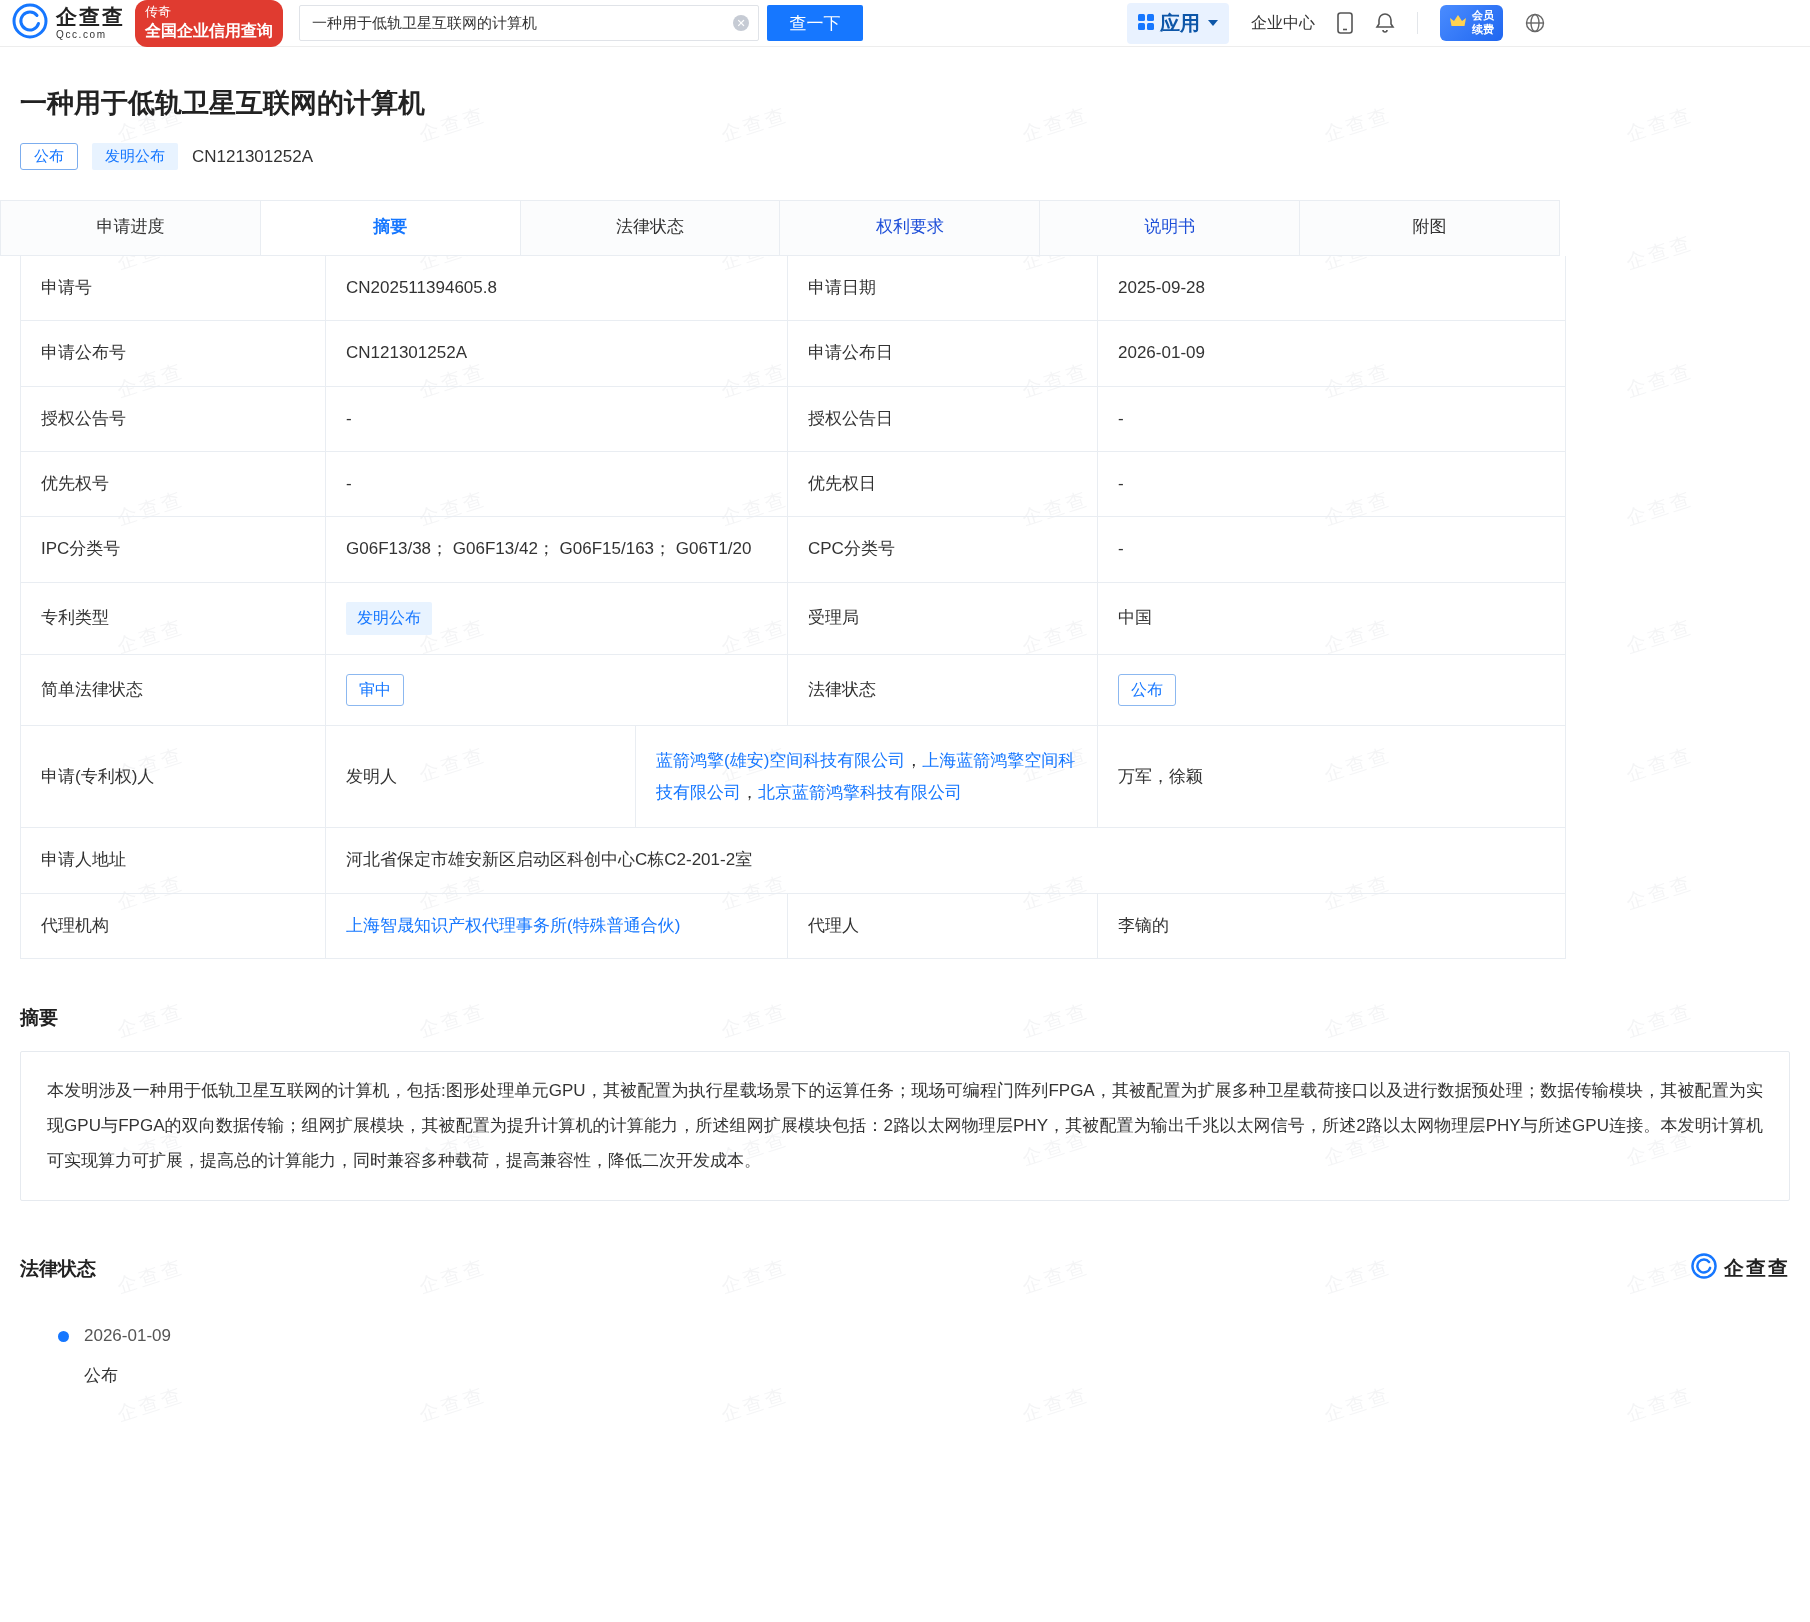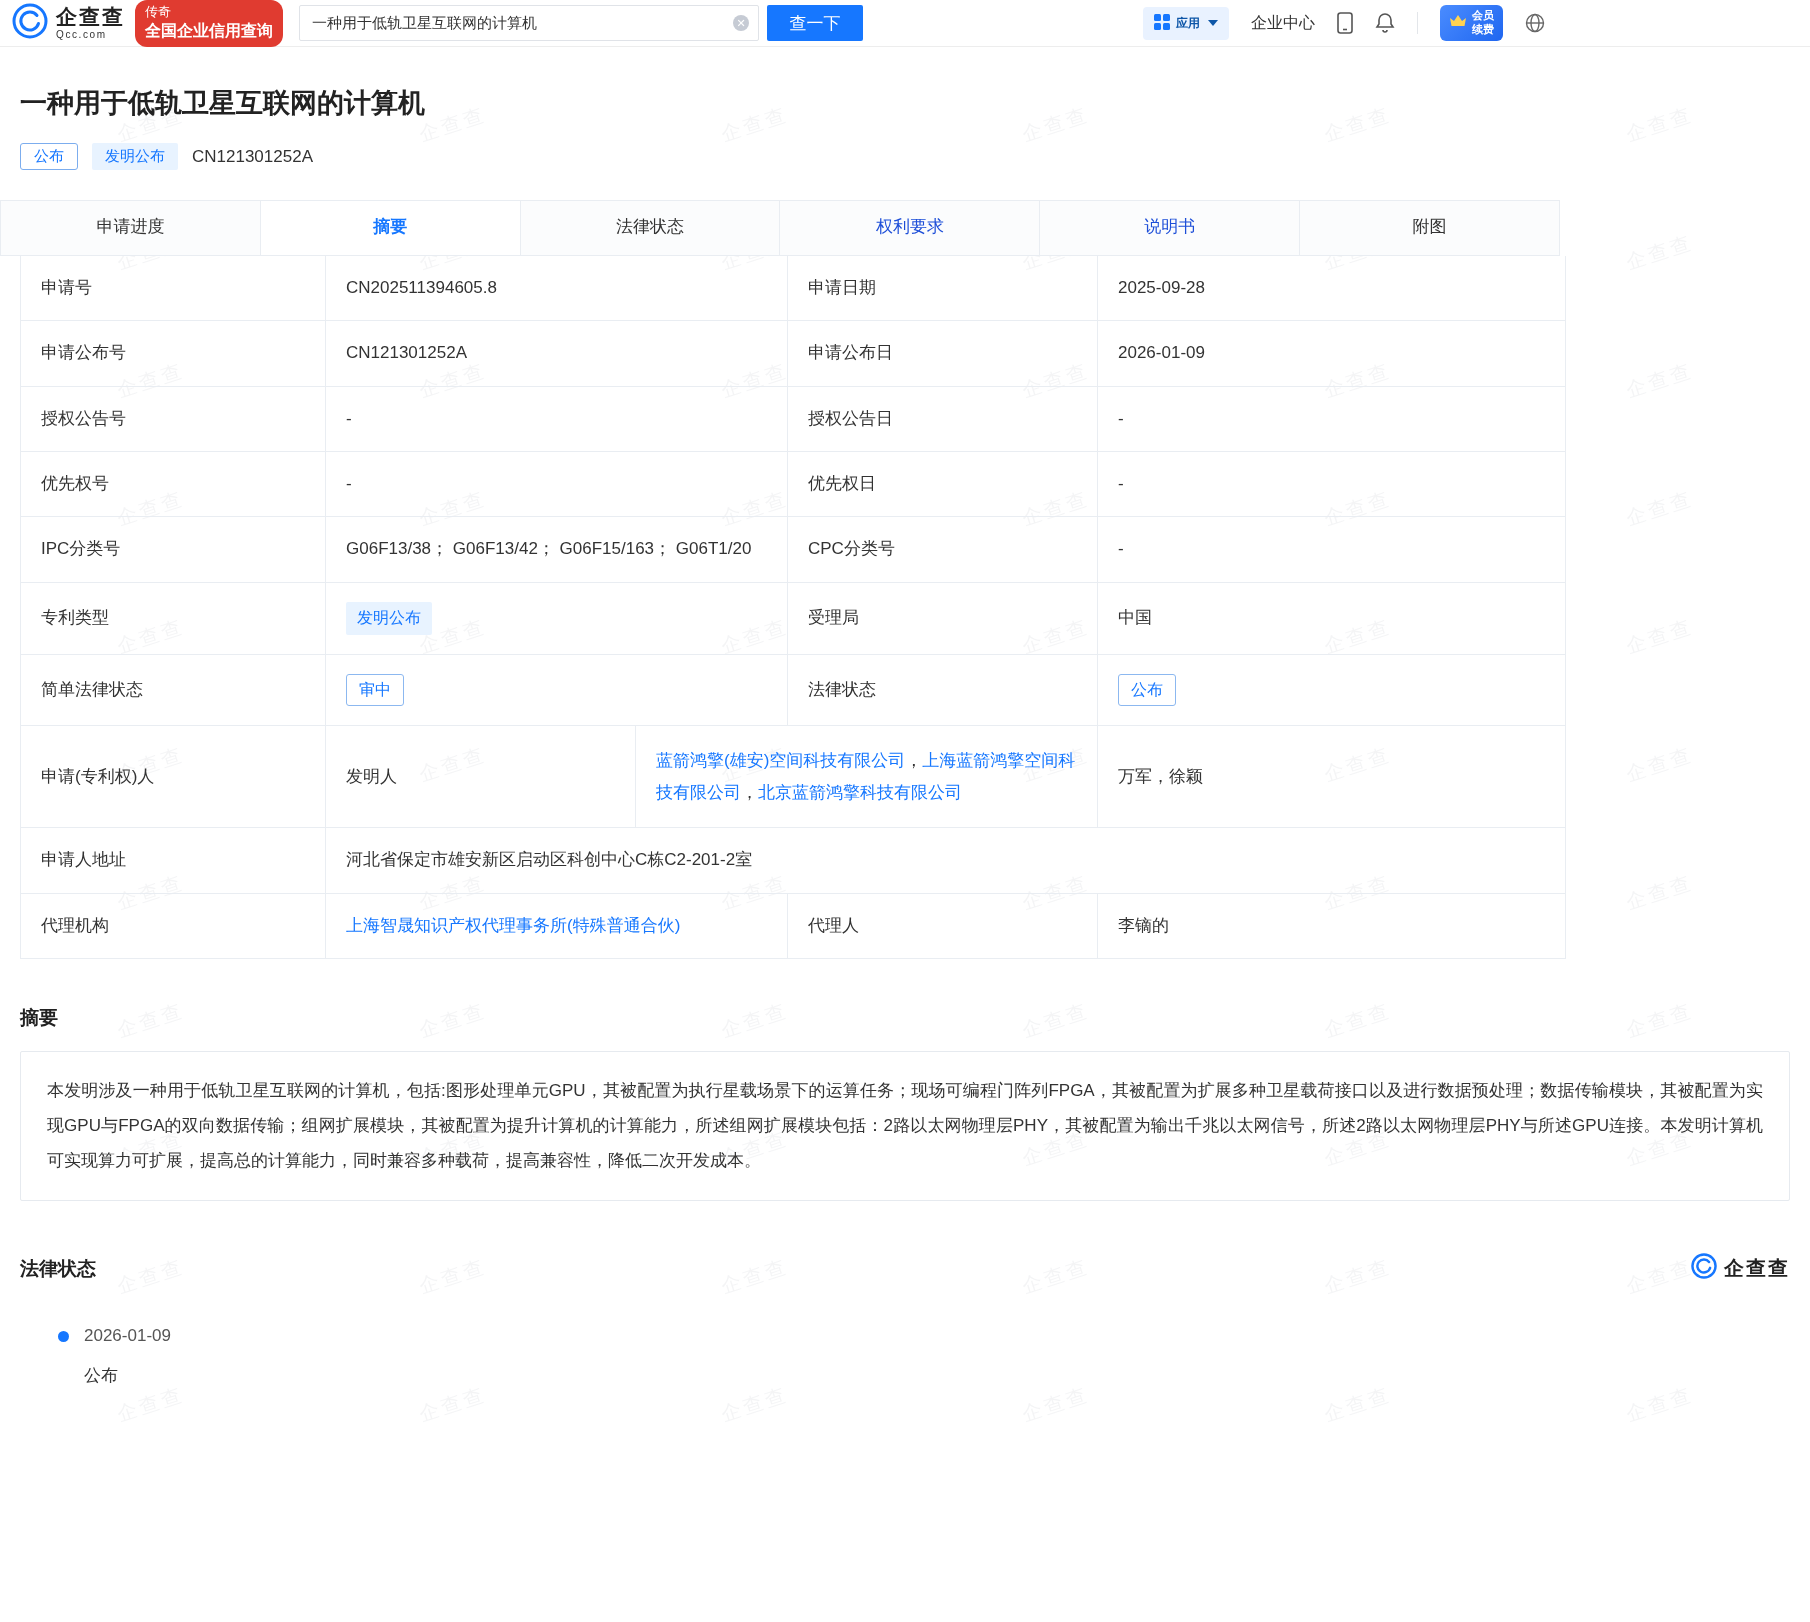--- a/index.html
+++ b/index.html
@@ -31,21 +31,21 @@
   .search-box { position:relative; }
   .search-input { width:460px; height:36px; border:1px solid #e0e3e8; border-radius:2px;
     padding:0 36px 0 12px; font-size:15px; color:#333; outline:none; font-family:inherit; }
   .clear { position:absolute; right:10px; top:50%; transform:translateY(-50%);
     width:16px; height:16px; background:#c6cbd4; border-radius:50%;
     color:#fff; font-size:11px; line-height:16px; text-align:center; cursor:pointer; }
   .search-btn { margin-left:8px; height:36px; width:96px; background:#1677ff; color:#fff;
     border:none; border-radius:2px; font-size:17px; cursor:pointer; font-family:inherit; }
   .topnav { margin-left:auto; display:flex; align-items:center; gap:22px; }
   .apps { display:flex; align-items:center; gap:6px; background:#e9f2ff; border-radius:4px;
-    padding:7px 11px; color:#0d56a8; font-weight:700; font-size:12px; cursor:pointer; text-decoration:none; }
+    padding:7px 11px; color:#0d56a8; font-weight:700; font-size:20px; cursor:pointer; text-decoration:none; }
   .caret { width:0; height:0; border-left:5px solid transparent; border-right:5px solid transparent;
     border-top:6px solid #0d56a8; margin-left:2px; }
   .ent { font-size:16px; color:#333; cursor:pointer; text-decoration:none; }
   .icon-btn { display:flex; align-items:center; cursor:pointer; }
   .vsep { width:1px; height:22px; background:#e3e6ea; }
   .vip { display:flex; align-items:center; gap:5px; background:linear-gradient(135deg,#4a8cff,#1f66f0);
     border-radius:6px; padding:4px 9px; cursor:pointer; text-decoration:none; }
   .vip-txt { display:flex; flex-direction:column; color:#fff; font-size:11px; line-height:1.25; font-weight:600; }
 
   

